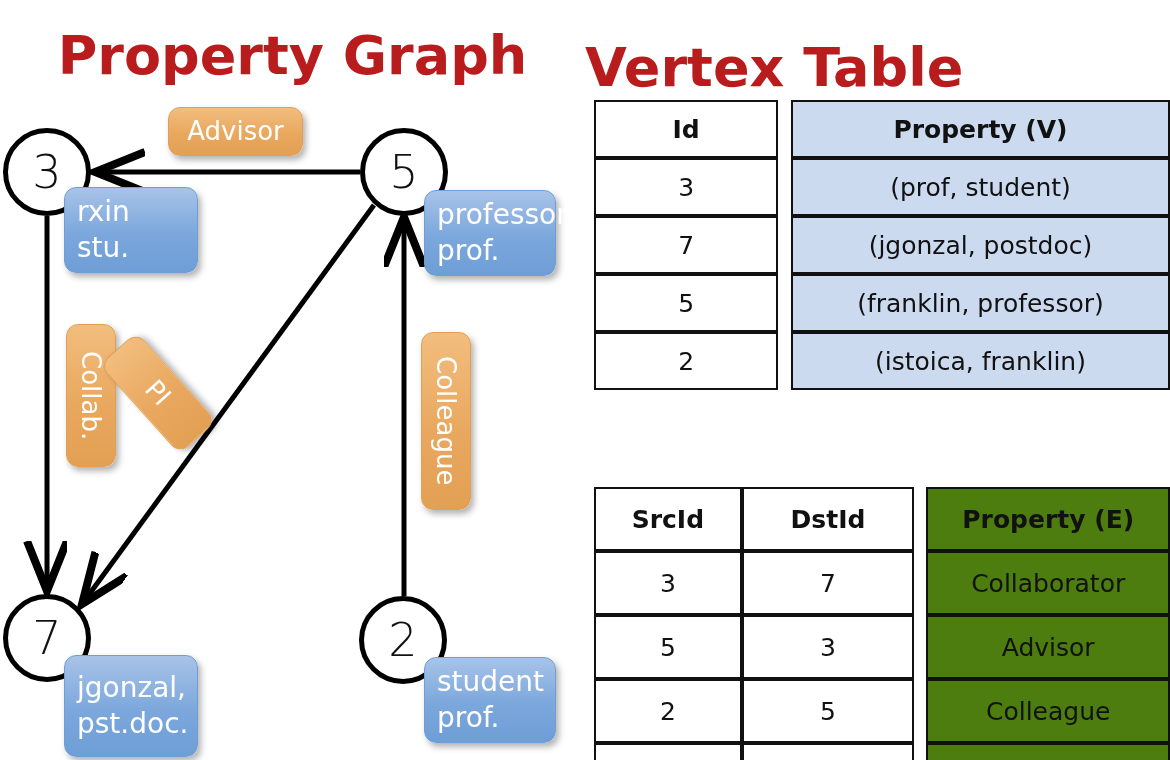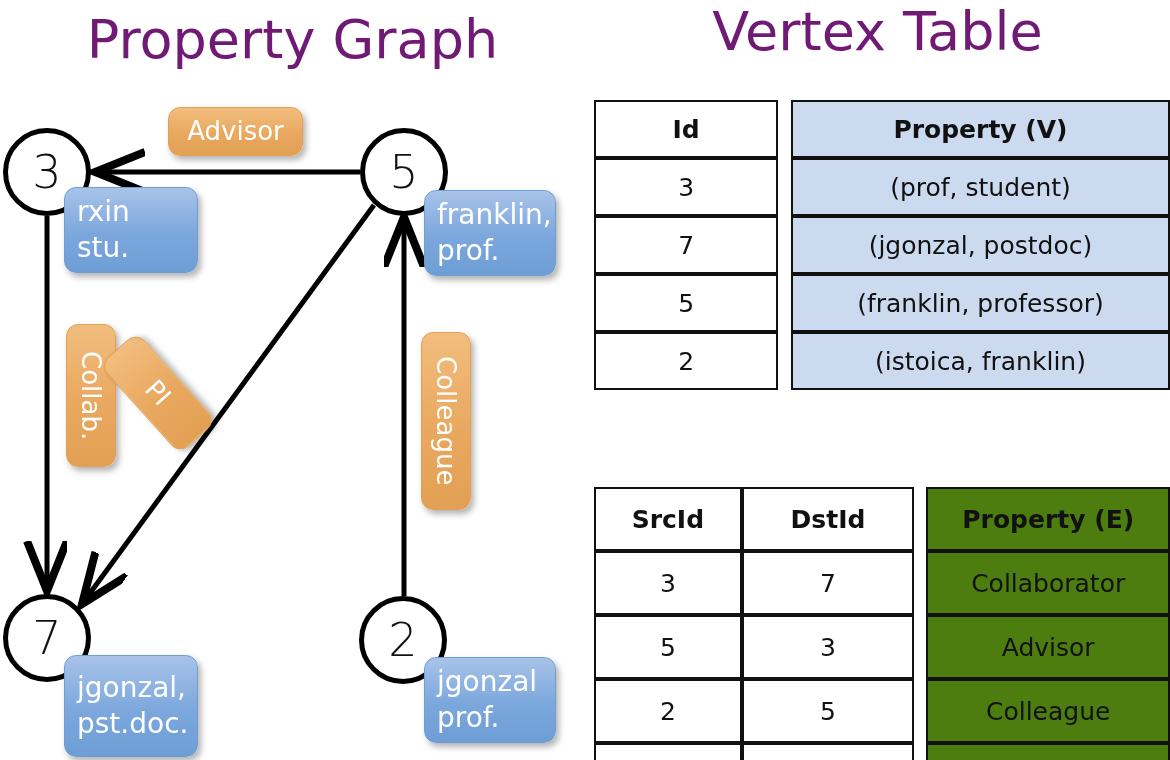--- a/index.html
+++ b/index.html
@@ -9,27 +9,28 @@
     font-family:"Liberation Sans", sans-serif;
     overflow:hidden;
     position:relative;
   }
   .stage{position:absolute;left:0;top:0;width:1170px;height:760px;}
 
   
   .title{
     position:absolute;
     font-family:"DejaVu Sans", sans-serif;
-    font-weight:400;
-    color:#701a75;
+    font-weight:700;
+    color:#b91c1c;
     white-space:nowrap;
     letter-spacing:0px;
+    margin-top:16px;
   }
   #title-property-graph{left:0;top:8px;width:585px;text-align:center;font-size:54px;}
-  #title-vertex-table{left:585px;top:0;width:585px;text-align:center;font-size:54px;}
+  #title-vertex-table{left:585px;top:20px;width:585px;text-align:left;font-size:54px;}
   #title-edge-table{left:585px;top:400px;width:585px;text-align:center;font-size:54px;}
 
   
   #graph-panel{position:absolute;left:0;top:0;width:585px;height:760px;}
   #graph-svg{position:absolute;left:0;top:0;}
 
   .node-circle{
     position:absolute;
     width:88px;height:88px;
     border:5px solid #000;
@@ -143,35 +144,35 @@
     <div class="node-circle" style="left:3px;top:128px;"></div>
     <div class="node-label" style="left:3px;top:128px;">3</div>
     <div class="prop-box vbox" style="left:64px;top:187px;width:134px;height:86px;">
       <span class="vline">rxin</span>
       <span class="vline">stu.</span>
     </div>
 
     <div class="node-circle" style="left:360px;top:128px;"></div>
     <div class="node-label" style="left:360px;top:128px;">5</div>
     <div class="prop-box vbox" style="left:424px;top:190px;width:132px;height:86px;">
-      <span class="vline">franklin,</span>
+      <span class="vline">professor,</span>
       <span class="vline">prof.</span>
     </div>
 
     <div class="node-circle" style="left:3px;top:594px;"></div>
     <div class="node-label" style="left:3px;top:594px;">7</div>
     <div class="prop-box vbox" style="left:64px;top:655px;width:134px;height:102px;">
       <span class="vline">jgonzal,</span>
       <span class="vline">pst.doc.</span>
     </div>
 
     <div class="node-circle" style="left:359px;top:596px;"></div>
     <div class="node-label" style="left:359px;top:596px;">2</div>
     <div class="prop-box vbox" style="left:424px;top:657px;width:132px;height:86px;">
-      <span class="vline">jgonzal</span>
+      <span class="vline">student</span>
       <span class="vline">prof.</span>
     </div>
 
     <div class="prop-box ebox" style="left:168px;top:107px;width:135px;height:49px;">
       <span>Advisor</span>
     </div>
 
     <div class="prop-box ebox" style="left:66px;top:324px;width:50px;height:143px;">
       <span class="rot-90">Collab.</span>
     </div>

